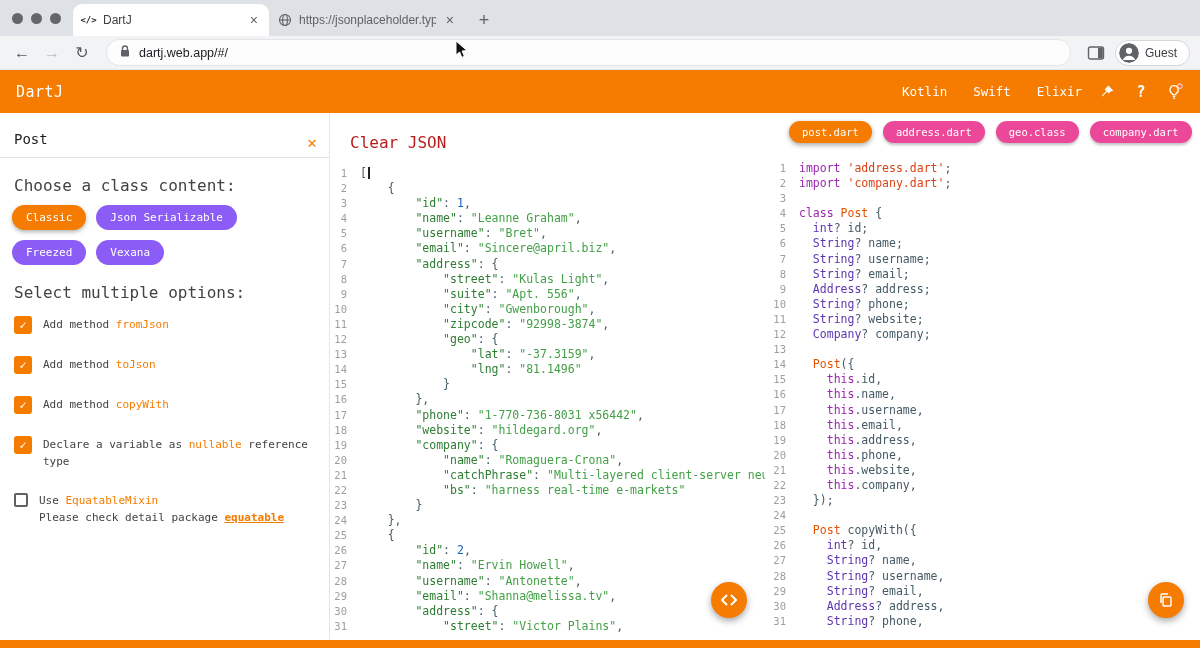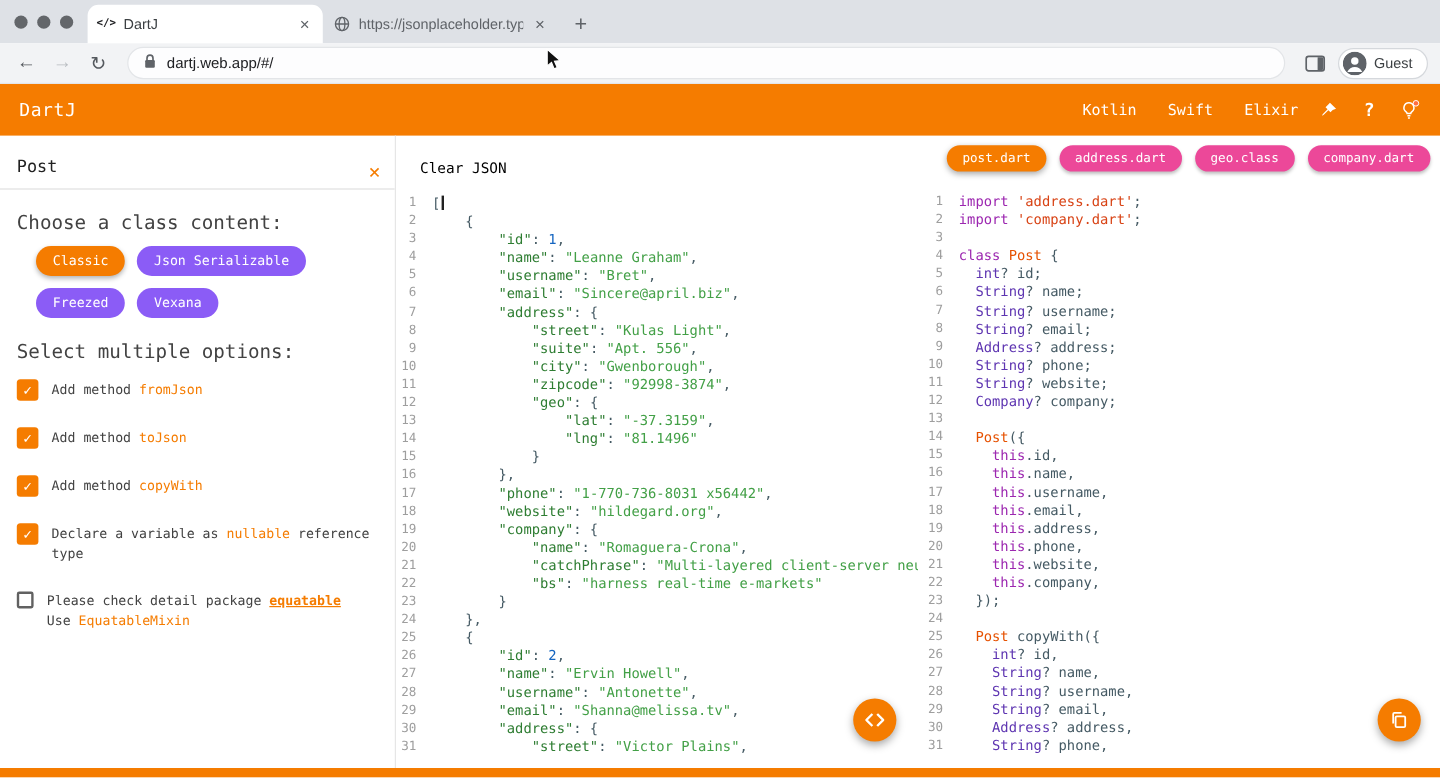--- a/index.html
+++ b/index.html
@@ -37,35 +37,35 @@
   .app-body{display:flex;height:527px;font-family:"DejaVu Sans Mono",monospace;}
 
   
   .left-panel{width:330px;flex:0 0 330px;border-right:1px solid #e6e6e6;overflow:hidden;}
   .class-block{position:relative;padding:12px 14px 0;}
   .cn-label{font-size:10px;color:#8d8d8d;}
   .cn-value{font-size:14px;color:#212121;margin-top:6px;}
   .cn-clear{position:absolute;right:12px;top:22px;color:#f57c00;font-size:16px;line-height:16px;}
   .cn-divider{border-bottom:1px solid #e0e0e0;margin-top:10px;}
   .choose-label,.options-label{font-size:16px;color:#424242;margin:18px 14px 10px;}
-  .chips{display:flex;flex-wrap:wrap;gap:10px;padding:0 30px;}
+  .chips{display:flex;flex-wrap:wrap;gap:10px;padding:0 12px;}
   .chip{font-size:11px;color:#fff;background:#8b5cf6;padding:6px 14px;border-radius:15px;}
   .chip-active{background:#f57c00;box-shadow:0 2px 4px rgba(0,0,0,.3);}
   .options-list{margin-top:14px;}
   .option{display:flex;align-items:flex-start;gap:11px;padding:0 14px;margin-bottom:22px;}
   .checkbox{flex:0 0 auto;}
   .checkbox.checked{width:18px;height:18px;background:#f57c00;border-radius:3px;color:#fff;font-size:12px;line-height:18px;text-align:center;}
   .checkbox.unchecked{width:14px;height:14px;border:2px solid #616161;border-radius:2px;margin-top:1px;}
   .option-label{font-size:11px;color:#424242;line-height:17px;}
   .option-label .accent{color:#f57c00;}
   .option-label .link{text-decoration:underline;font-weight:bold;}
 
   
   .json-panel{width:435px;flex:0 0 435px;position:relative;overflow:hidden;}
-  .clear-json{padding:20px 20px 0;color:#000000;font-size:12px;display:inline-block;}
+  .clear-json{padding:20px 20px 0;color:#b91c1c;font-size:16px;display:inline-block;}
   .code{margin-top:14px;overflow:hidden;}
   .code-line{display:flex;height:15.1px;line-height:15.1px;white-space:pre;}
   .ln{width:30px;flex:0 0 30px;text-align:right;padding-right:13px;color:#9e9e9e;font-size:10.5px;}
   .lc{font-size:11.5px;color:#455a64;}
   .j-key{color:#2e7d32;}
   .j-str{color:#43a047;}
   .j-num{color:#1565c0;}
   .d-kw{color:#9c27b0;}
   .d-type{color:#5e35b1;}
   .d-cls{color:#e65100;}
@@ -213,22 +213,22 @@
         </div>
         <div class="option">
           <span class="checkbox checked">✓</span>
           <div class="option-label">
             <div><span>Declare a variable as </span><span class="accent">nullable</span><span> reference type</span></div>
           </div>
         </div>
         <div class="option">
           <span class="checkbox unchecked"></span>
           <div class="option-label">
+            <div><span>Use </span><span class="accent">EquatableMixin</span></div>
             <div><span>Please check detail package </span><span class="accent link">equatable</span></div>
-            <div><span>Use </span><span class="accent">EquatableMixin</span></div>
           </div>
         </div>
       </div>
   </aside>
 
   <section class="json-panel">
     <span class="clear-json">Clear JSON</span>
     <div class="code" id="json-code">
         <div class="code-line"><span class="ln">1</span><span class="lc">[<span class="caret"></span></span></div>
         <div class="code-line"><span class="ln">2</span><span class="lc">    {</span></div>

